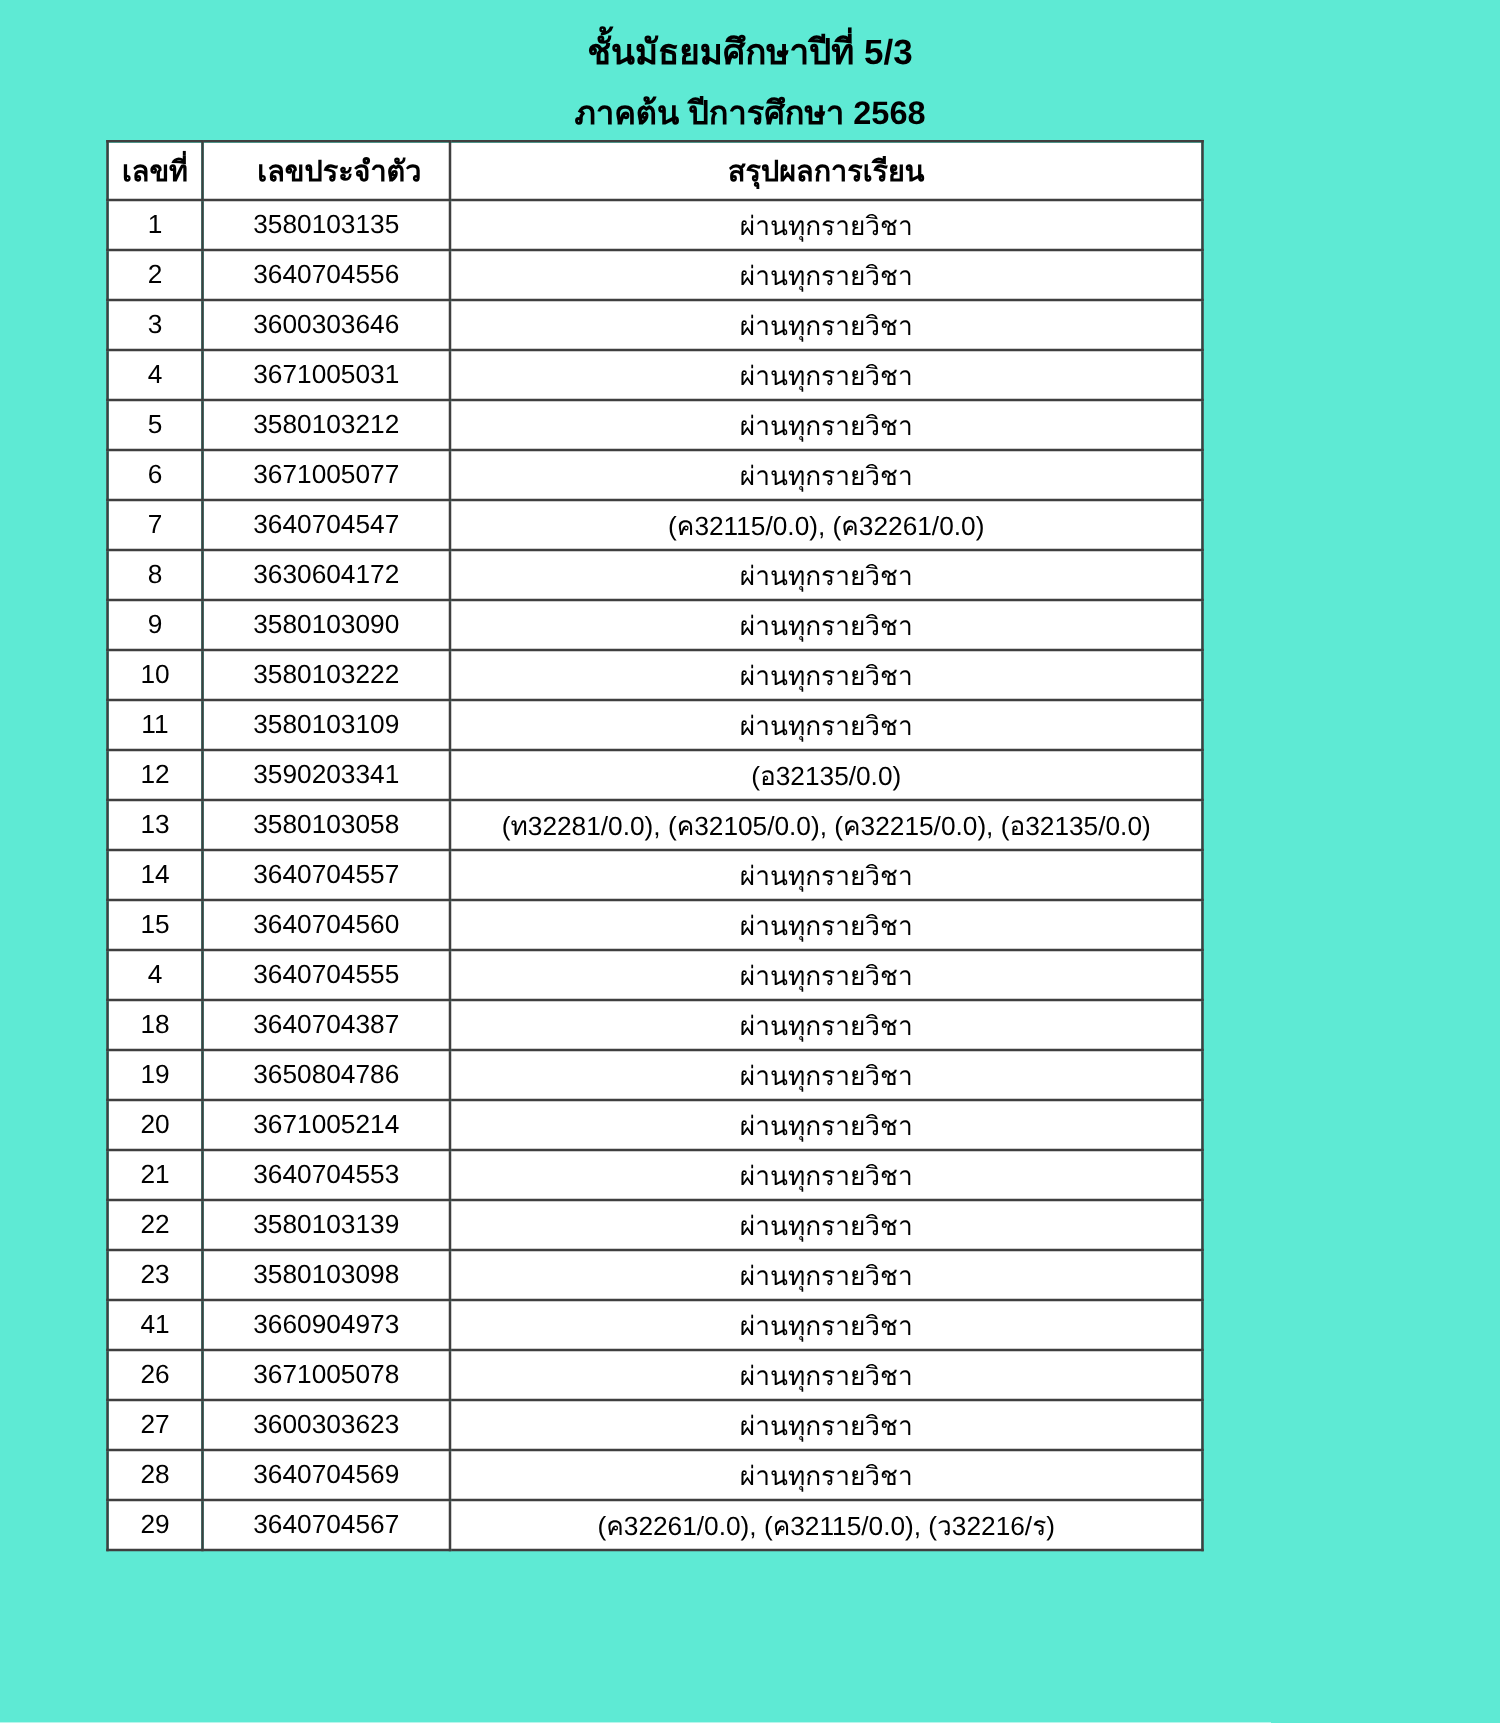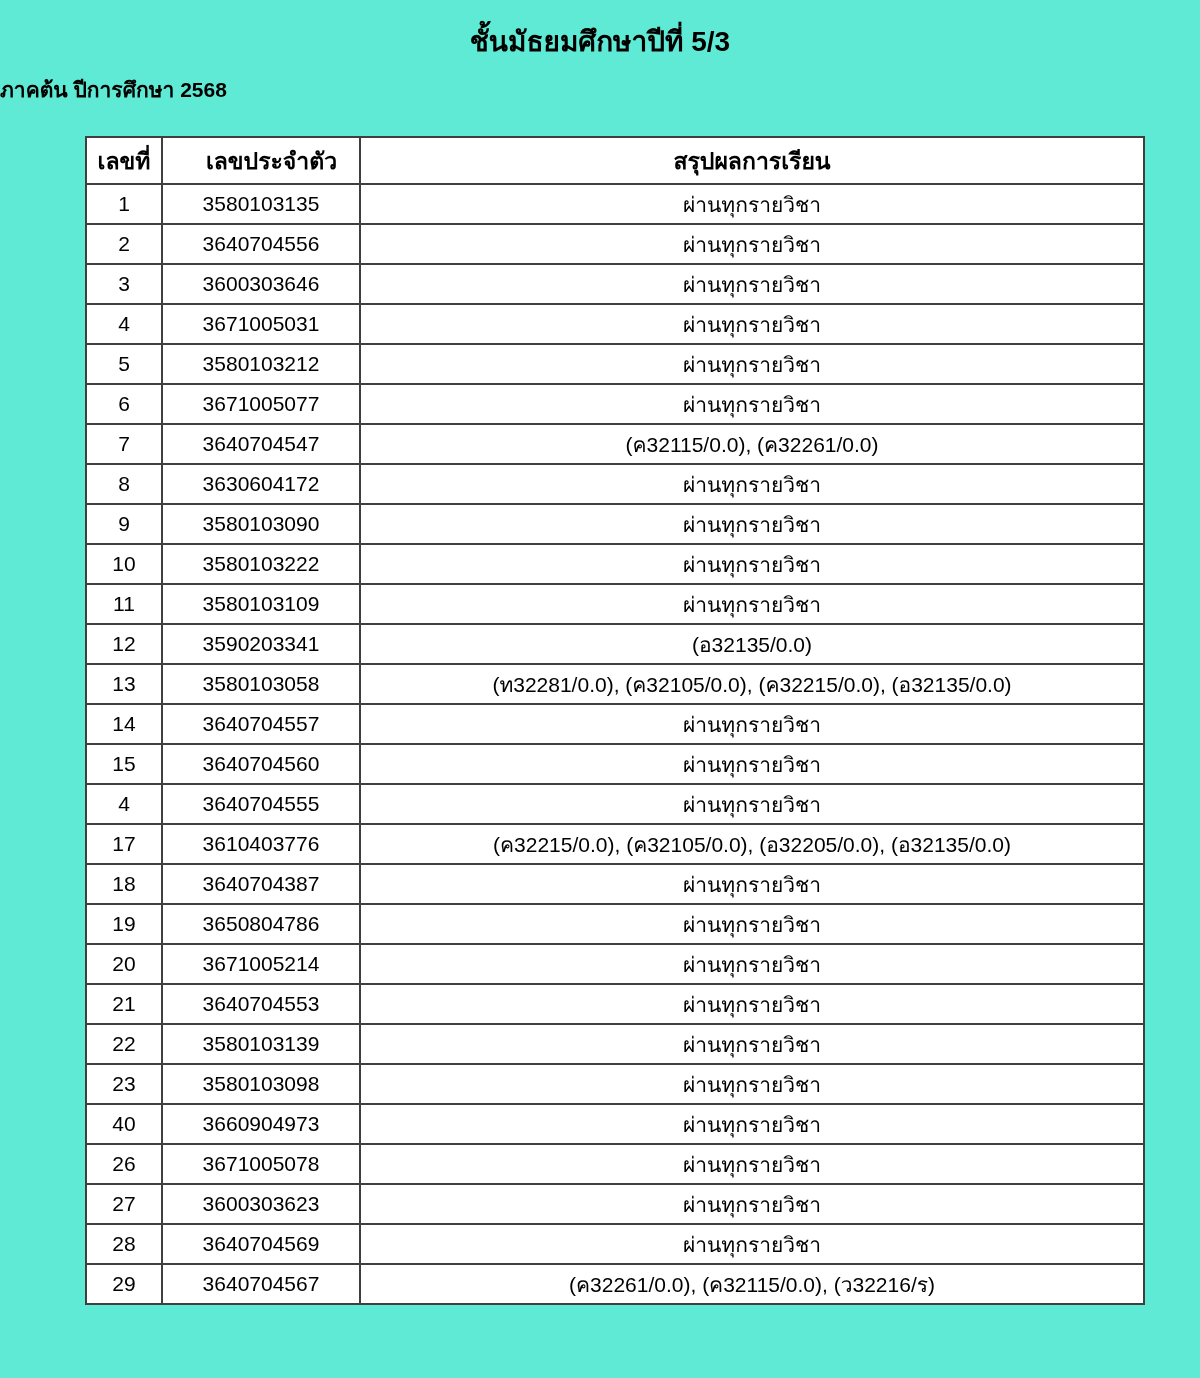--- a/index.html
+++ b/index.html
@@ -17,30 +17,30 @@
     overflow: hidden;
   }
   .title {
     text-align: center;
     font-size: 28px;
     font-weight: bold;
     margin-top: 24px;
     line-height: 36px;
   }
   .subtitle {
-    text-align: left;
-    font-size: 21px;
+    text-align: center;
+    font-size: 26px;
     font-weight: bold;
     margin-top: 12px;
     line-height: 36px;
   }
   table.grade-table {
     margin-left: 85px;
-    margin-top: 28px;
-    width: 1060px;
+    margin-top: 4px;
+    width: 878px;
     border-collapse: collapse;
     table-layout: fixed;
   }
   .grade-table th, .grade-table td {
     border: 2px solid #3f3f3f;
     text-align: center;
     vertical-align: middle;
     background: #ffffff;
     overflow: hidden;
     white-space: nowrap;
@@ -149,25 +149,20 @@
           <td>15</td>
           <td>3640704560</td>
           <td>ผ่านทุกรายวิชา</td>
         </tr>
         <tr>
           <td>4</td>
           <td>3640704555</td>
           <td>ผ่านทุกรายวิชา</td>
         </tr>
         <tr>
-          <td>17</td>
-          <td>3610403776</td>
-          <td>(ค32215/0.0), (ค32105/0.0), (อ32205/0.0), (อ32135/0.0)</td>
-        </tr>
-        <tr>
           <td>18</td>
           <td>3640704387</td>
           <td>ผ่านทุกรายวิชา</td>
         </tr>
         <tr>
           <td>19</td>
           <td>3650804786</td>
           <td>ผ่านทุกรายวิชา</td>
         </tr>
         <tr>
@@ -184,21 +179,21 @@
           <td>22</td>
           <td>3580103139</td>
           <td>ผ่านทุกรายวิชา</td>
         </tr>
         <tr>
           <td>23</td>
           <td>3580103098</td>
           <td>ผ่านทุกรายวิชา</td>
         </tr>
         <tr>
-          <td>40</td>
+          <td>41</td>
           <td>3660904973</td>
           <td>ผ่านทุกรายวิชา</td>
         </tr>
         <tr>
           <td>26</td>
           <td>3671005078</td>
           <td>ผ่านทุกรายวิชา</td>
         </tr>
         <tr>
           <td>27</td>

